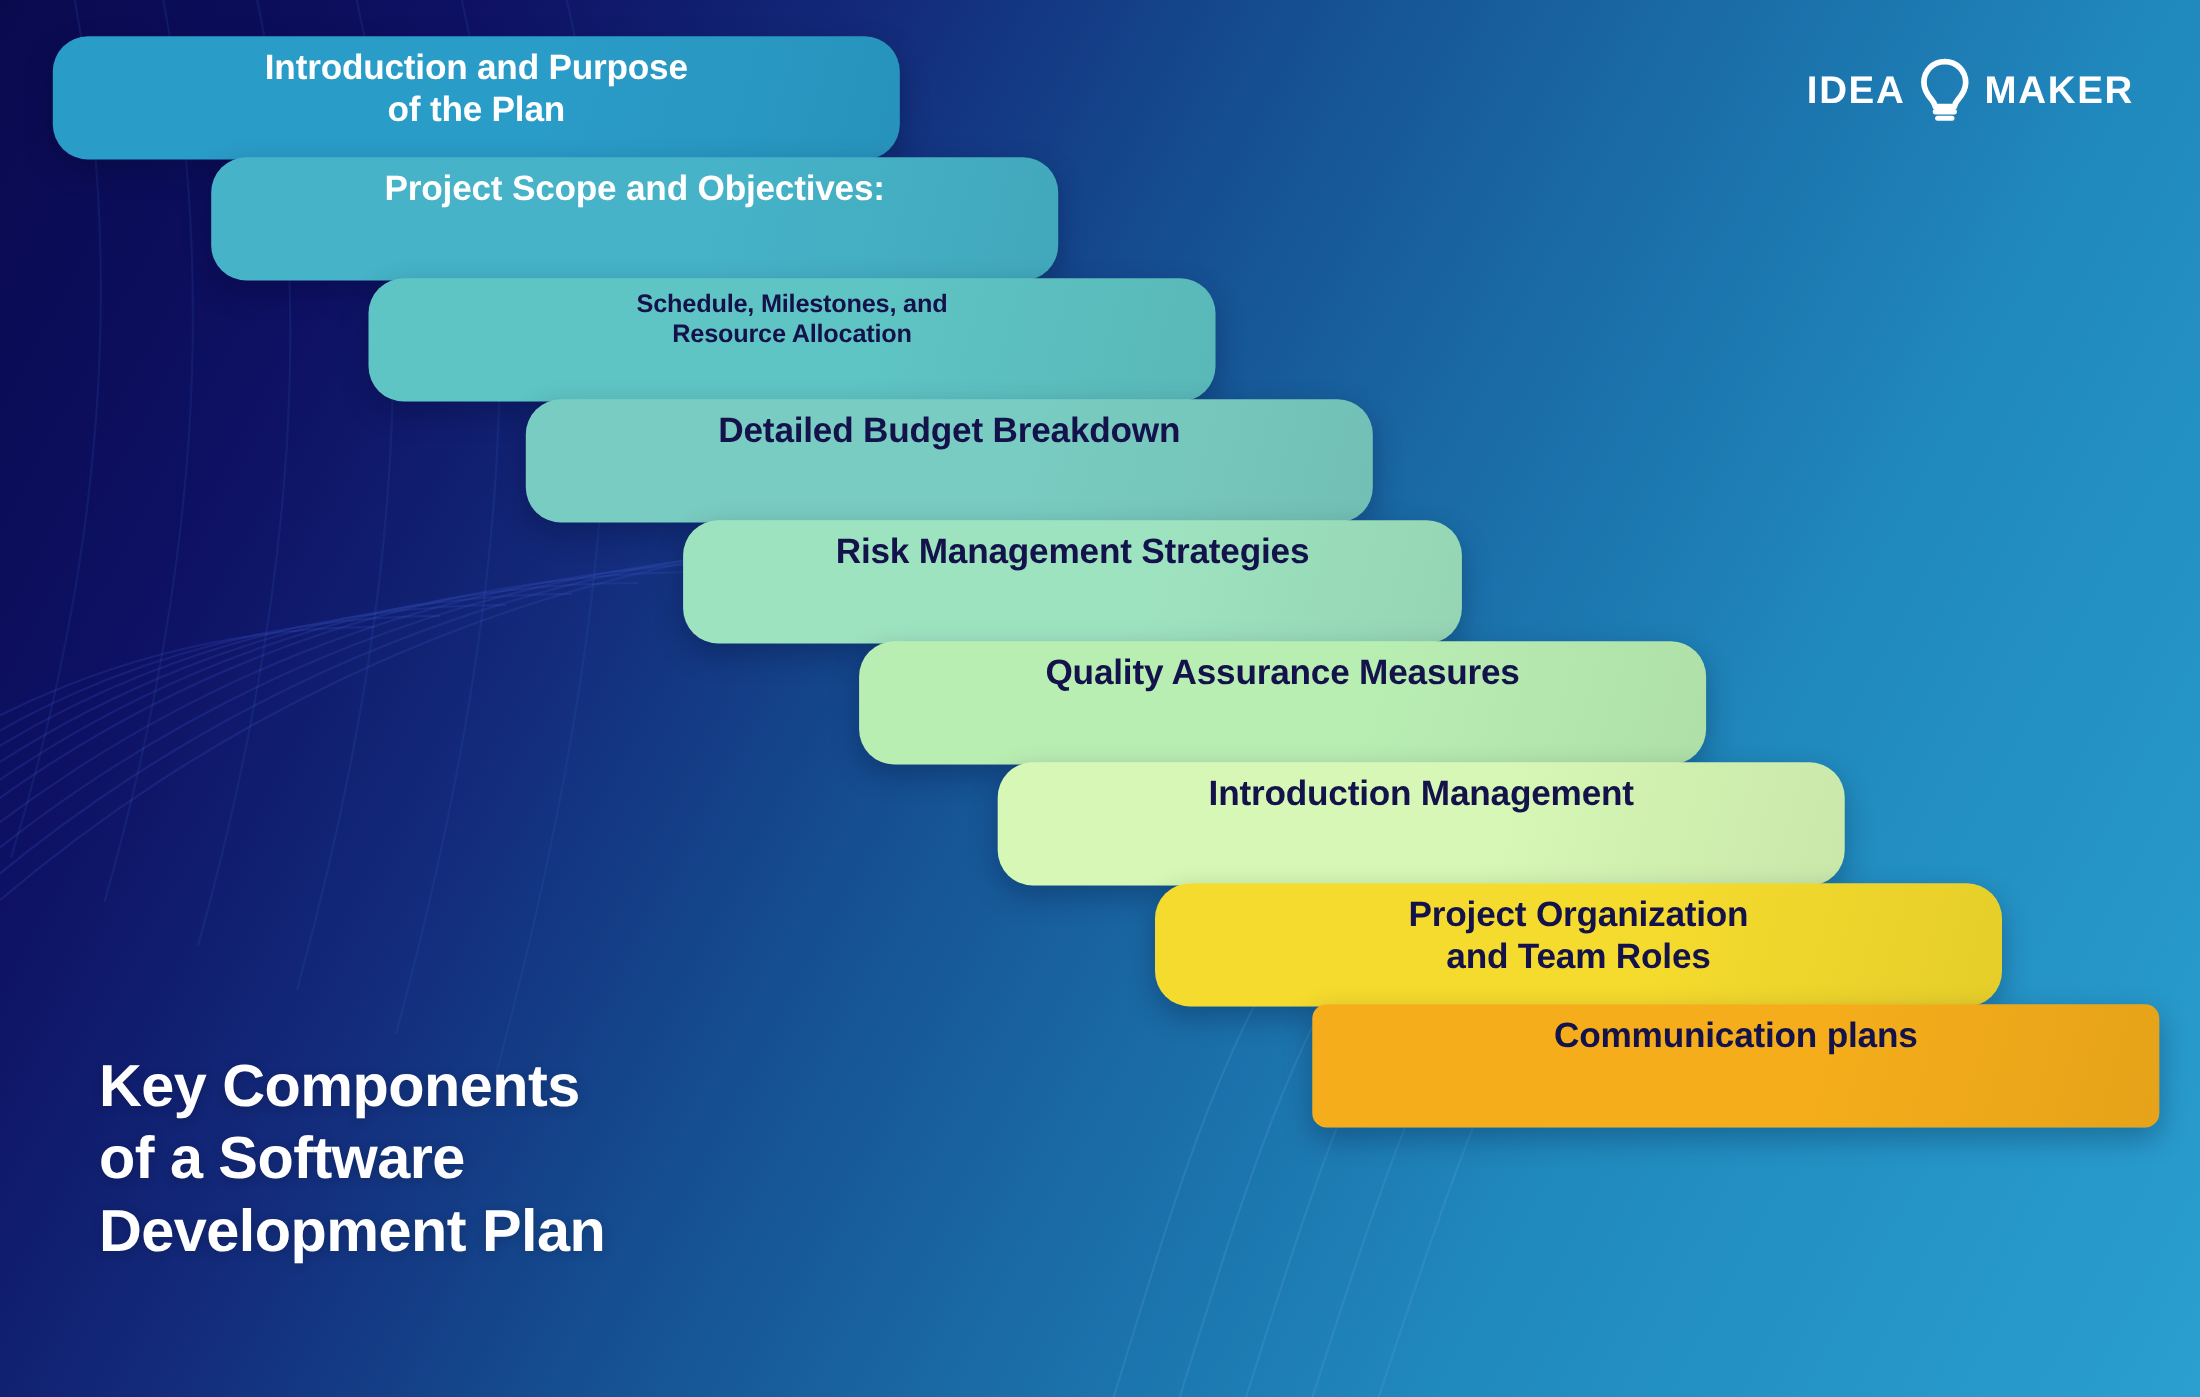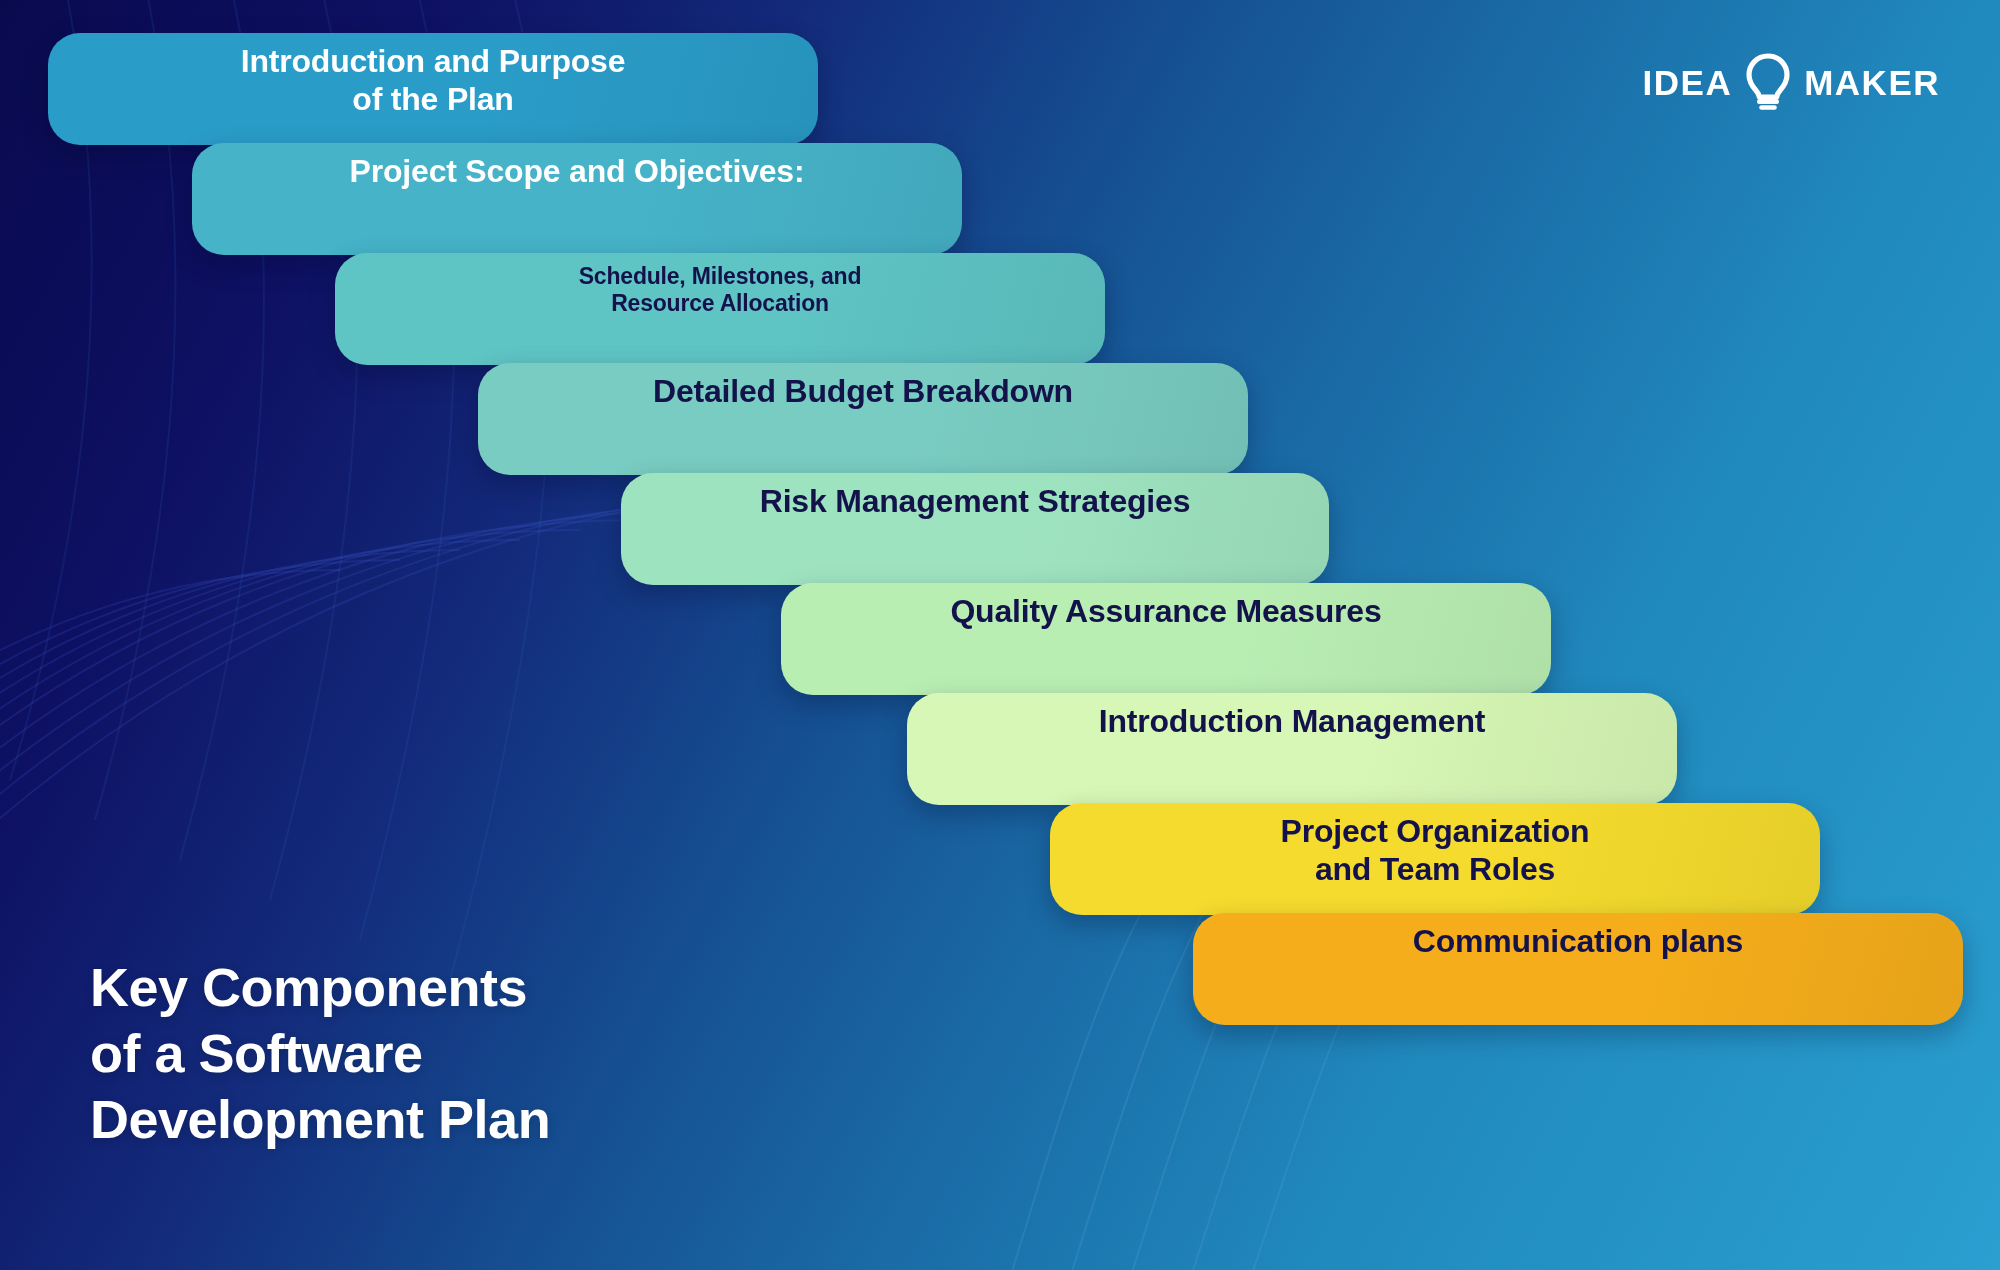--- a/index.html
+++ b/index.html
@@ -127,21 +127,21 @@
   <div class="card" style="left: 781px; top: 583px; width: 770px; height: 112px; font-size: 32px; color: rgb(20, 18, 74); z-index: 15; background: linear-gradient(105deg, rgb(185, 238, 179) 0%, rgb(185, 238, 179) 58%, rgb(174, 224, 168) 100%);">
     <span>Quality Assurance Measures</span>
   </div>
   <div class="card" style="left: 907px; top: 693px; width: 770px; height: 112px; font-size: 32px; color: rgb(20, 18, 74); z-index: 16; background: linear-gradient(105deg, rgb(214, 247, 181) 0%, rgb(214, 247, 181) 58%, rgb(201, 232, 170) 100%);">
     <span>Introduction Management</span>
   </div>
   <div class="card" style="left: 1050px; top: 803px; width: 770px; height: 112px; font-size: 32px; color: rgb(20, 18, 74); z-index: 17; background: linear-gradient(105deg, rgb(245, 219, 45) 0%, rgb(245, 219, 45) 58%, rgb(230, 206, 42) 100%);">
     <span>Project Organization
 and Team Roles</span>
   </div>
-  <div class="card" style="left: 1193px; top: 913px; width: 770px; height: 112px; font-size: 32px; color: rgb(20, 18, 74); z-index: 18; background: linear-gradient(105deg, rgb(245, 173, 27) 0%, rgb(245, 173, 27) 58%, rgb(230, 163, 25) 100%);">
+  <div class="card" style="left: 1193px; top: 913px; width: 770px; height: 112px; font-size: 32px; color: rgb(20, 18, 74); z-index: 18; background: linear-gradient(105deg, rgb(245, 173, 27) 0%, rgb(245, 173, 27) 58%, rgb(230, 163, 25) 100%); border-radius: 13px;">
     <span>Communication plans</span>
   </div>
 
   <div class="title">Key Components
 of a Software
 Development Plan</div>
 
   <div class="logo">
     <div class="logo-word">IDEA</div>
     <svg class="logo-bulb" width="56" height="62" viewBox="0 0 56 62" aria-hidden="true">

